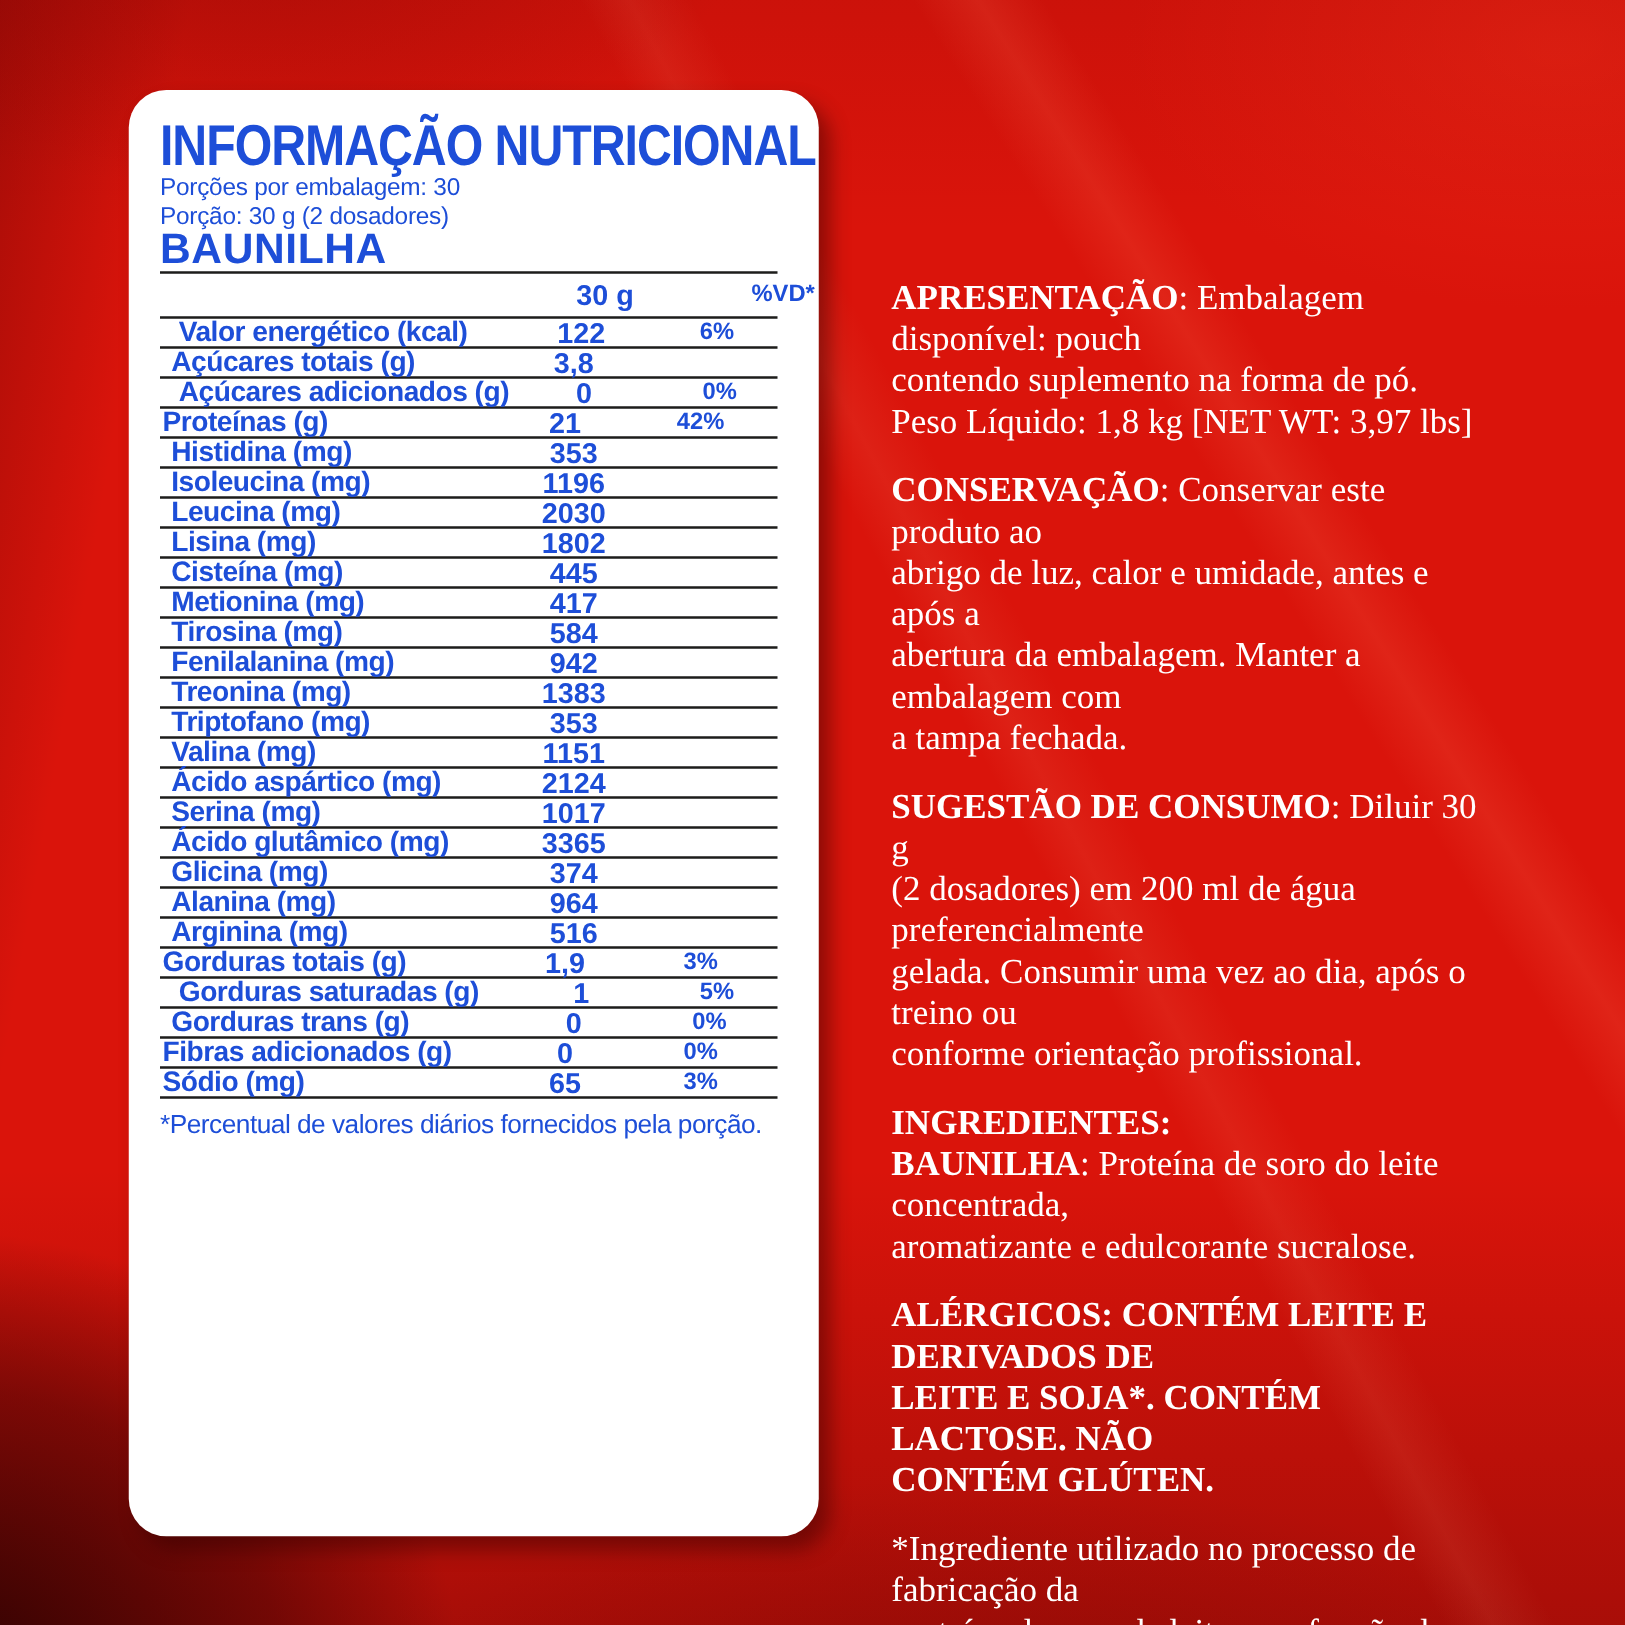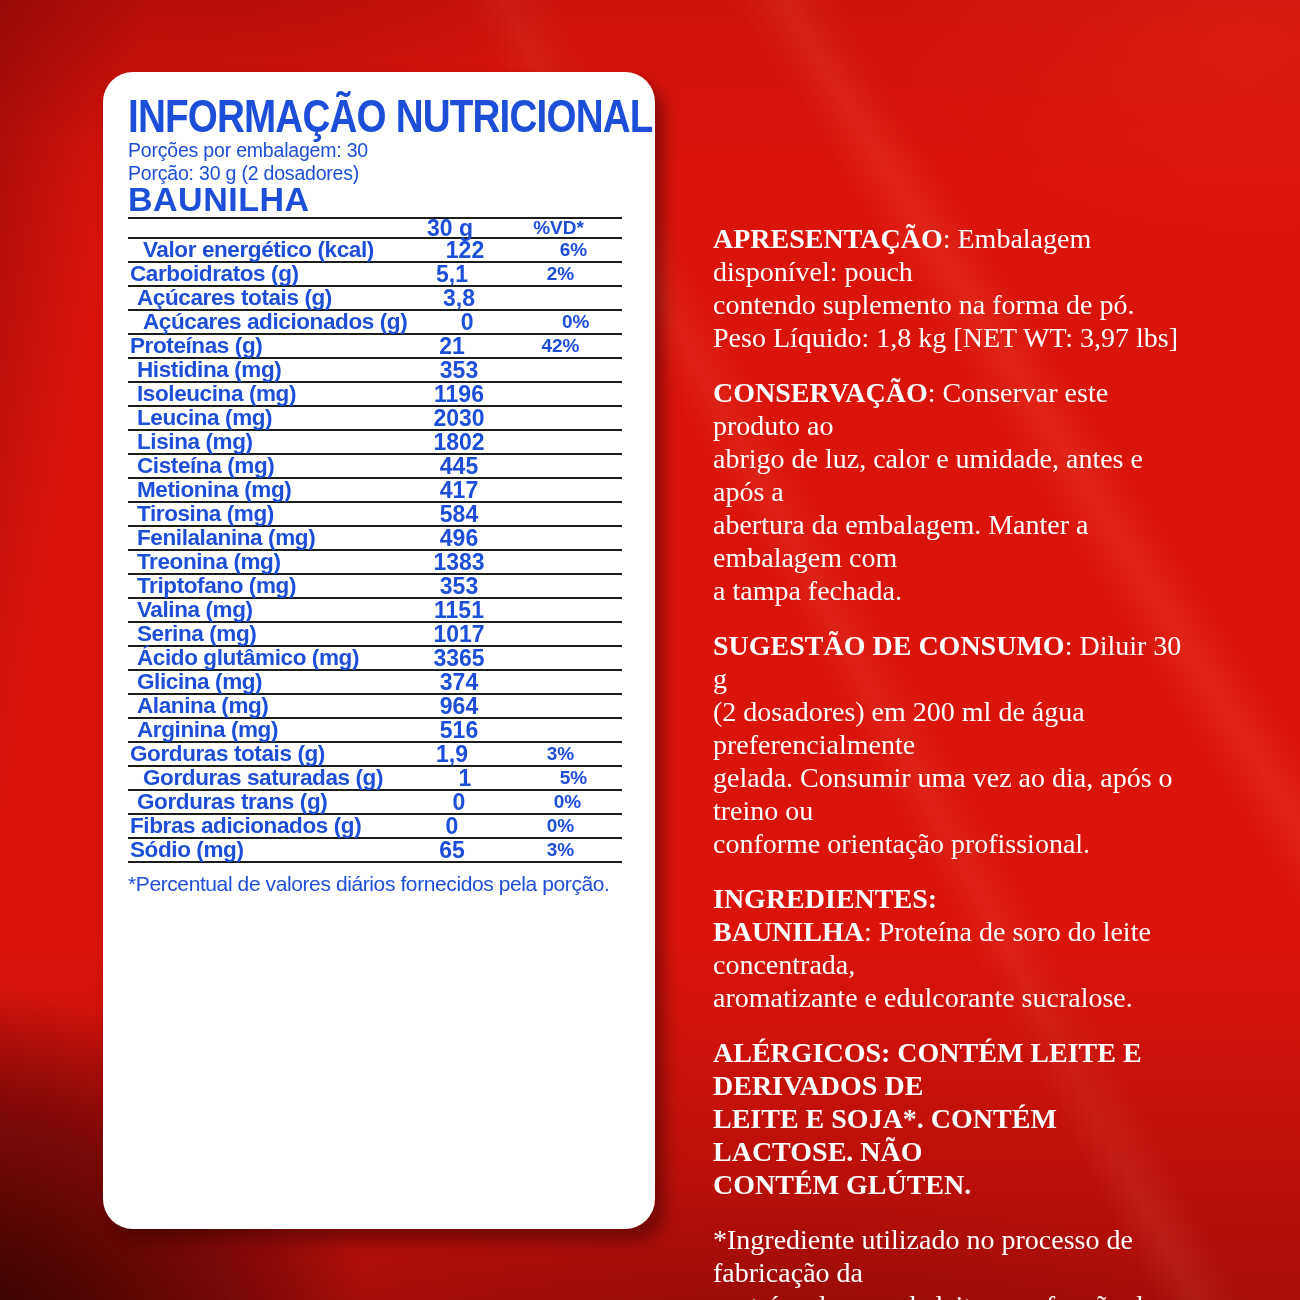--- a/index.html
+++ b/index.html
@@ -26,21 +26,21 @@
   }
   .card-title{
     font-size:46px;line-height:46px;font-weight:bold;letter-spacing:-1px;
     transform:scaleX(0.84);transform-origin:left center;white-space:nowrap;
   }
   .servings{font-size:19.5px;line-height:23px;letter-spacing:-0.2px;margin-top:0;}
   .flavor{font-size:34px;line-height:36px;font-weight:bold;margin-top:-4px;letter-spacing:0.5px;}
   .ntable{border-top:2px solid #1d1d1b;}
   .nrow{display:flex;align-items:center;height:24px;box-sizing:border-box;
         border-bottom:2px solid #1d1d1b;}
-  .nrow.header{height:20px;}
+  .nrow.header{height:36px;gap:34px;}
   .nlabel{flex:0 0 262px;font-size:22.5px;font-weight:bold;letter-spacing:-0.4px;white-space:nowrap;}
   .nval{flex:0 0 120px;text-align:center;font-size:23px;font-weight:bold;}
   .nvd{flex:0 0 97px;text-align:center;font-size:19px;font-weight:bold;}
   .lvl0 .nlabel{padding-left:2px;}
   .lvl1 .nlabel{padding-left:9px;}
   .lvl2 .nlabel{padding-left:15px;}
   .card-footnote{margin-top:9px;font-size:21px;line-height:24px;font-weight:normal;letter-spacing:-0.4px;}
   .info{
     position:absolute;left:713px;top:222px;width:472px;
     color:#ffffff;font-family:"Liberation Serif",serif;
@@ -66,25 +66,20 @@
       <span class="nlabel"></span>
       <span class="nval">30 g</span>
       <span class="nvd">%VD*</span>
     </div>
     <div>
         <div class="nrow lvl2">
           <span class="nlabel">Valor energético (kcal)</span>
           <span class="nval">122</span>
           <span class="nvd">6%</span>
         </div>
-        <div class="nrow lvl0">
-          <span class="nlabel">Carboidratos (g)</span>
-          <span class="nval">5,1</span>
-          <span class="nvd">2%</span>
-        </div>
         <div class="nrow lvl1">
           <span class="nlabel">Açúcares totais (g)</span>
           <span class="nval">3,8</span>
           <span class="nvd"></span>
         </div>
         <div class="nrow lvl2">
           <span class="nlabel">Açúcares adicionados (g)</span>
           <span class="nval">0</span>
           <span class="nvd">0%</span>
         </div>
@@ -123,36 +118,41 @@
           <span class="nval">417</span>
           <span class="nvd"></span>
         </div>
         <div class="nrow lvl1">
           <span class="nlabel">Tirosina (mg)</span>
           <span class="nval">584</span>
           <span class="nvd"></span>
         </div>
         <div class="nrow lvl1">
           <span class="nlabel">Fenilalanina (mg)</span>
-          <span class="nval">496</span>
+          <span class="nval">942</span>
           <span class="nvd"></span>
         </div>
         <div class="nrow lvl1">
           <span class="nlabel">Treonina (mg)</span>
           <span class="nval">1383</span>
           <span class="nvd"></span>
         </div>
         <div class="nrow lvl1">
           <span class="nlabel">Triptofano (mg)</span>
           <span class="nval">353</span>
           <span class="nvd"></span>
         </div>
         <div class="nrow lvl1">
           <span class="nlabel">Valina (mg)</span>
           <span class="nval">1151</span>
+          <span class="nvd"></span>
+        </div>
+        <div class="nrow lvl1">
+          <span class="nlabel">Ácido aspártico (mg)</span>
+          <span class="nval">2124</span>
           <span class="nvd"></span>
         </div>
         <div class="nrow lvl1">
           <span class="nlabel">Serina (mg)</span>
           <span class="nval">1017</span>
           <span class="nvd"></span>
         </div>
         <div class="nrow lvl1">
           <span class="nlabel">Ácido glutâmico (mg)</span>
           <span class="nval">3365</span>

